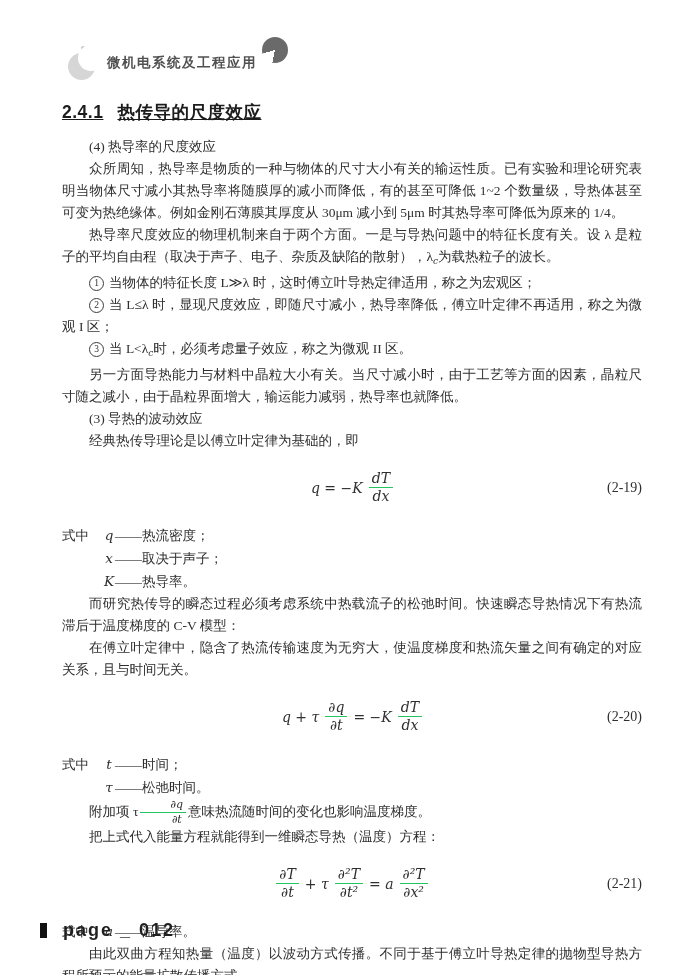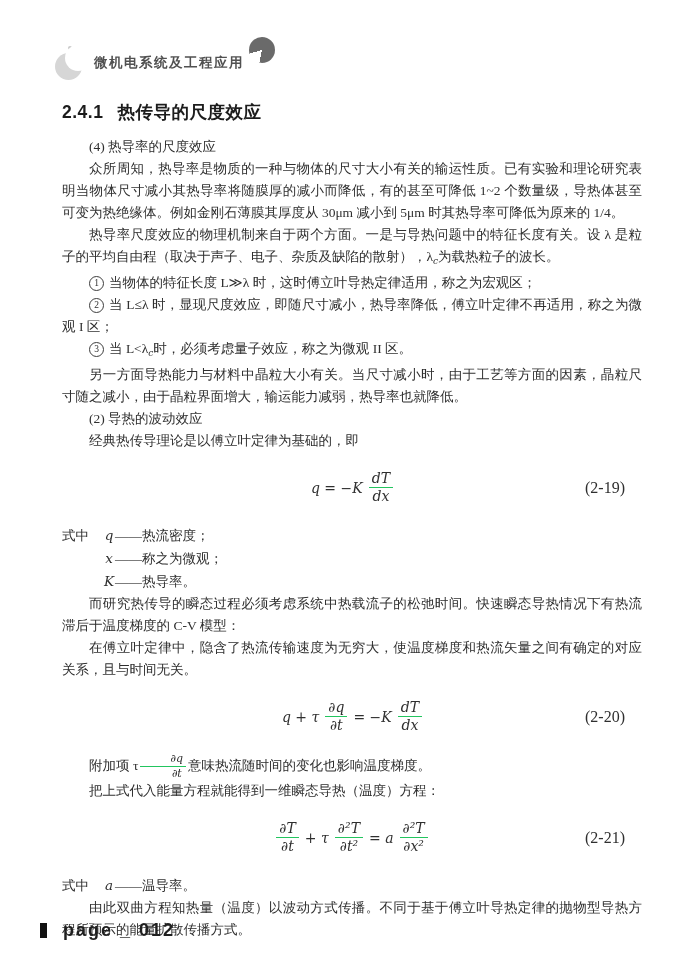--- a/index.html
+++ b/index.html
@@ -6,21 +6,21 @@
   .page{
     position:relative;
     width:700px;height:975px;
     background:#ffffff;
     font-family:"Liberation Serif","DejaVu Serif",serif;
     color:#2f2f2f;
     overflow:hidden;
   }
   
   .header{
-    position:absolute;top:46px;left:55px;
+    position:absolute;top:46px;left:68px;
     display:flex;align-items:center;gap:7px;
   }
   .logo{position:relative;width:32px;height:34px;flex:0 0 auto;}
   .logo-moon{position:absolute;left:0;top:7px;width:27px;height:27px;border-radius:50%;background:#d6d6d6;}
   .logo-moon-cut{position:absolute;left:10px;top:-1px;width:26px;height:26px;border-radius:50%;background:#ffffff;}
   .logo-dot{position:absolute;left:13px;top:0;width:4px;height:4px;border-radius:50%;background:#c9c9c9;}
   .header-title{
     font-family:"Liberation Sans","DejaVu Sans",sans-serif;
     font-size:13.5px;font-weight:600;color:#515151;letter-spacing:1.5px;
     white-space:nowrap;
@@ -32,42 +32,42 @@
   }
   
   .content{
     position:absolute;top:86px;left:62px;width:580px;
     font-size:13.5px;line-height:22px;text-align:justify;
   }
   .para{margin:0;text-indent:2em;}
   .heading{
     font-family:"Liberation Sans","DejaVu Sans",sans-serif;
     font-size:17.5px;font-weight:bold;color:#1c1c1c;
-    margin:15px 0 13px 0;text-indent:0;letter-spacing:0.5px;
+    margin:15px 0 13px 0;text-indent:0;letter-spacing:0.5px;text-decoration:underline;
   }
   .heading .h-num{margin-right:14px;}
   .math{font-family:"DejaVu Serif","Liberation Serif",serif;font-style:italic;}
   .sub{font-size:9px;font-style:italic;vertical-align:-3px;font-family:"DejaVu Serif",serif;}
   
   .circ{
     display:inline-flex;width:13px;height:13px;border:1px solid #3d3d3d;border-radius:50%;
     align-items:center;justify-content:center;
     font-size:9.5px;line-height:1;font-style:normal;
     margin-right:5px;vertical-align:1px;text-indent:0;
   }
   
   .eq{position:relative;text-align:center;margin:19px 0;line-height:normal;text-indent:0;}
   .eq .math{font-size:14px;}
   .eq > *{margin:0 3px;vertical-align:middle;}
   .frac{display:inline-block;text-align:center;vertical-align:middle;line-height:1.1;}
   .frac .fnum{display:block;border-bottom:1px solid #22c55e;padding:0 3px 1px 3px;}
   .frac .fden{display:block;padding:1px 3px 0 3px;}
   .eq-label{
-    position:absolute;right:17px;top:50%;transform:translateY(-50%);
-    font-style:normal;font-size:16px;margin:0;
+    position:absolute;right:0;top:50%;transform:translateY(-50%);
+    font-style:normal;font-size:14px;margin:0;
   }
   
   .where-row{text-indent:0;margin:0;}
   .where-lead{margin-right:14px;}
   .where-row.cont{padding-left:41px;}
   .sym{display:inline-block;min-width:12px;text-align:center;}
   .inline-frac{font-size:11px;margin:0 2px;}
   
   .footer{
     position:absolute;left:40px;bottom:34px;
@@ -106,44 +106,48 @@
     <p class="para"><span>热导率尺度效应的物理机制来自于两个方面。一是与导热问题中的特征长度有关。设 λ 是粒子的平均自由程（取决于声子、电子、杂质及缺陷的散射），λ</span><span class="sub">c</span><span>为载热粒子的波长。</span></p>
 
     <p class="para"><span class="circ">1</span><span>当物体的特征长度 L≫λ 时，这时傅立叶导热定律适用，称之为宏观区；</span></p>
 
     <p class="para"><span class="circ">2</span><span>当 L≤λ 时，显现尺度效应，即随尺寸减小，热导率降低，傅立叶定律不再适用，称之为微观 I 区；</span></p>
 
     <p class="para"><span class="circ">3</span><span>当 L&lt;λ</span><span class="sub">c</span><span>时，必须考虑量子效应，称之为微观 II 区。</span></p>
 
     <p class="para">另一方面导热能力与材料中晶粒大小有关。当尺寸减小时，由于工艺等方面的因素，晶粒尺寸随之减小，由于晶粒界面增大，输运能力减弱，热导率也就降低。</p>
 
-    <p class="para">(2) 导热的波动效应</p>
+    <p class="para">(3) 导热的波动效应</p>
 
     <p class="para">经典热传导理论是以傅立叶定律为基础的，即</p>
 
     <div class="eq">
       <span class="math">q = −K</span><span class="frac"><span class="fnum math">dT</span><span class="fden math">dx</span></span>
       <span class="eq-label">(2-19)</span>
     </div>
 
     <div>
       <p class="where-row"><span class="where-lead">式中</span><span class="math sym">q</span><span>——热流密度；</span></p>
-      <p class="where-row cont"><span class="math sym">x</span><span>——称之为微观；</span></p>
+      <p class="where-row cont"><span class="math sym">x</span><span>——取决于声子；</span></p>
       <p class="where-row cont"><span class="math sym">K</span><span>——热导率。</span></p>
     </div>
 
     <p class="para">而研究热传导的瞬态过程必须考虑系统中热载流子的松弛时间。快速瞬态导热情况下有热流滞后于温度梯度的 C-V 模型：</p>
 
     <p class="para">在傅立叶定律中，隐含了热流传输速度为无穷大，使温度梯度和热流矢量之间有确定的对应关系，且与时间无关。</p>
 
     <div class="eq">
       <span class="math">q + τ</span><span class="frac"><span class="fnum math">∂q</span><span class="fden math">∂t</span></span><span class="math">= −K</span><span class="frac"><span class="fnum math">dT</span><span class="fden math">dx</span></span>
       <span class="eq-label">(2-20)</span>
     </div>
 
+    <div>
+      <p class="where-row"><span class="where-lead">式中</span><span class="math sym">t</span><span>——时间；</span></p>
+      <p class="where-row cont"><span class="math sym">τ</span><span>——松弛时间。</span></p>
+    </div>
 
     <p class="para"><span>附加项 τ</span><span class="frac inline-frac"><span class="fnum math">∂q</span><span class="fden math">∂t</span></span><span>意味热流随时间的变化也影响温度梯度。</span></p>
 
     <p class="para">把上式代入能量方程就能得到一维瞬态导热（温度）方程：</p>
 
     <div class="eq">
       <span class="frac"><span class="fnum math">∂T</span><span class="fden math">∂t</span></span><span class="math">+ τ</span><span class="frac"><span class="fnum math">∂²T</span><span class="fden math">∂t²</span></span><span class="math">= a</span><span class="frac"><span class="fnum math">∂²T</span><span class="fden math">∂x²</span></span>
       <span class="eq-label">(2-21)</span>
     </div>
 

